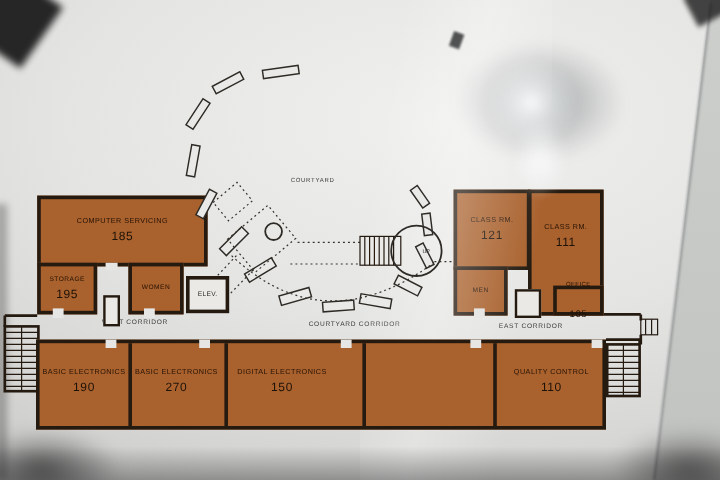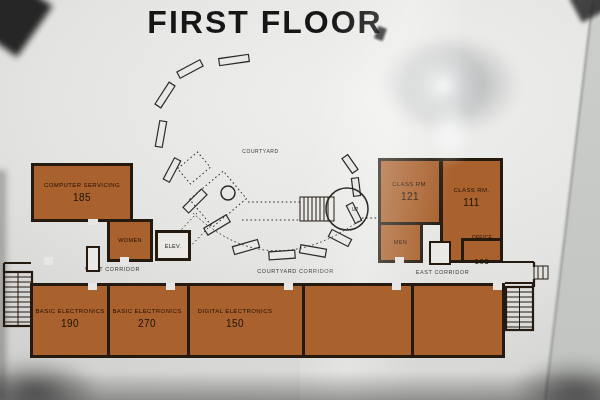--- a/index.html
+++ b/index.html
@@ -10,21 +10,21 @@
   .title{position:absolute;left:95px;top:4px;width:340px;text-align:center;
     font-size:32px;font-weight:bold;letter-spacing:2px;color:#161616;}
   
   .room{position:absolute;box-sizing:border-box;background:#a9612d;border:3px solid #241a10;
     display:flex;flex-direction:column;align-items:center;justify-content:center;gap:4px;
     text-align:center;}
   .rname{font-size:6px;letter-spacing:.4px;color:#241205;line-height:1.1;}
   .rnum{font-size:10px;color:#1d1208;letter-spacing:.5px;line-height:1;}
   .small .rname{font-size:5.5px;}
   .tiny .rname{font-size:5px;} .tiny .rnum{font-size:8px;}
-  .room.cs{left:31px;top:163px;width:102px;height:59px;}
+  .room.cs{left:31px;top:163px;width:142px;height:59px;}
   .room.storage{left:31px;top:219px;width:50px;height:43px;}
   .room.women{left:107px;top:219px;width:46px;height:43px;}
   .room.c121{left:378px;top:158px;width:64px;height:67px;align-items:center;}
   .room.c111{left:440px;top:158px;width:63px;height:105px;align-items:center;justify-content:flex-start;padding-top:26px;}
   .room.men{left:378px;top:222px;width:45px;height:41px;}
   .room.office{left:461px;top:238px;width:42px;height:25px;gap:17px;z-index:3;}
   .whitebox{position:absolute;box-sizing:border-box;background:#eae9e6;border:2px solid #241a10;z-index:3;}
   .doorbox{left:86px;top:246px;width:14px;height:26px;}
   .vestibule{left:429px;top:241px;width:22px;height:24px;}
   .elev{left:155px;top:230px;width:36px;height:31px;border-width:3px;display:flex;align-items:center;justify-content:center;
@@ -132,25 +132,28 @@
     <g>
       <rect class="thin" x="300" y="197" width="34" height="24"></rect>
       <path class="thin" d="M304 197 V221 M308 197 V221 M312 197 V221 M316 197 V221 M320 197 V221 M324 197 V221 M328 197 V221"></path>
     </g>
     <g>
       <circle class="circ" cx="347" cy="209" r="21"></circle>
       <text class="uptext" x="352" y="211">UP</text>
     </g>
   </svg>
 
-  <div class="title">FIRST FLOOR</div>
 
   <div class="room cs">
     <div class="rname">COMPUTER SERVICING</div>
     <div class="rnum">185</div>
+  </div>
+  <div class="room storage small">
+    <div class="rname">STORAGE</div>
+    <div class="rnum">195</div>
   </div>
   <div class="room women small">
     <div class="rname">WOMEN</div>
   </div>
   <div class="whitebox doorbox"></div>
   <div class="whitebox elev">ELEV.</div>
 
   <div class="room c121">
     <div class="rname">CLASS RM.</div>
     <div class="rnum">121</div>
@@ -183,20 +186,24 @@
       <div class="rnum">190</div>
     </div>
     <div class="rcell" style="left:74px;width:80px">
       <div class="rname">BASIC ELECTRONICS</div>
       <div class="rnum">270</div>
     </div>
     <div class="rcell" style="left:154px;width:96px">
       <div class="rname">DIGITAL ELECTRONICS</div>
       <div class="rnum">150</div>
     </div>
+    <div class="rcell" style="left:378px;width:97px">
+      <div class="rname">QUALITY CONTROL</div>
+      <div class="rnum">110</div>
+    </div>
   </div>
 
   <div class="gap" style="left:44px;top:257px;width:9px;height:8px"></div>
   <div class="gap" style="left:120px;top:257px;width:9px;height:8px"></div>
   <div class="gap" style="left:88px;top:219px;width:10px;height:6px"></div>
   <div class="gap" style="left:395px;top:257px;width:9px;height:8px"></div>
 
   <div class="maplabel lbl-west">WEST CORRIDOR</div>
   <div class="maplabel lbl-cyc">COURTYARD CORRIDOR</div>
   <div class="maplabel lbl-east">EAST CORRIDOR</div>

